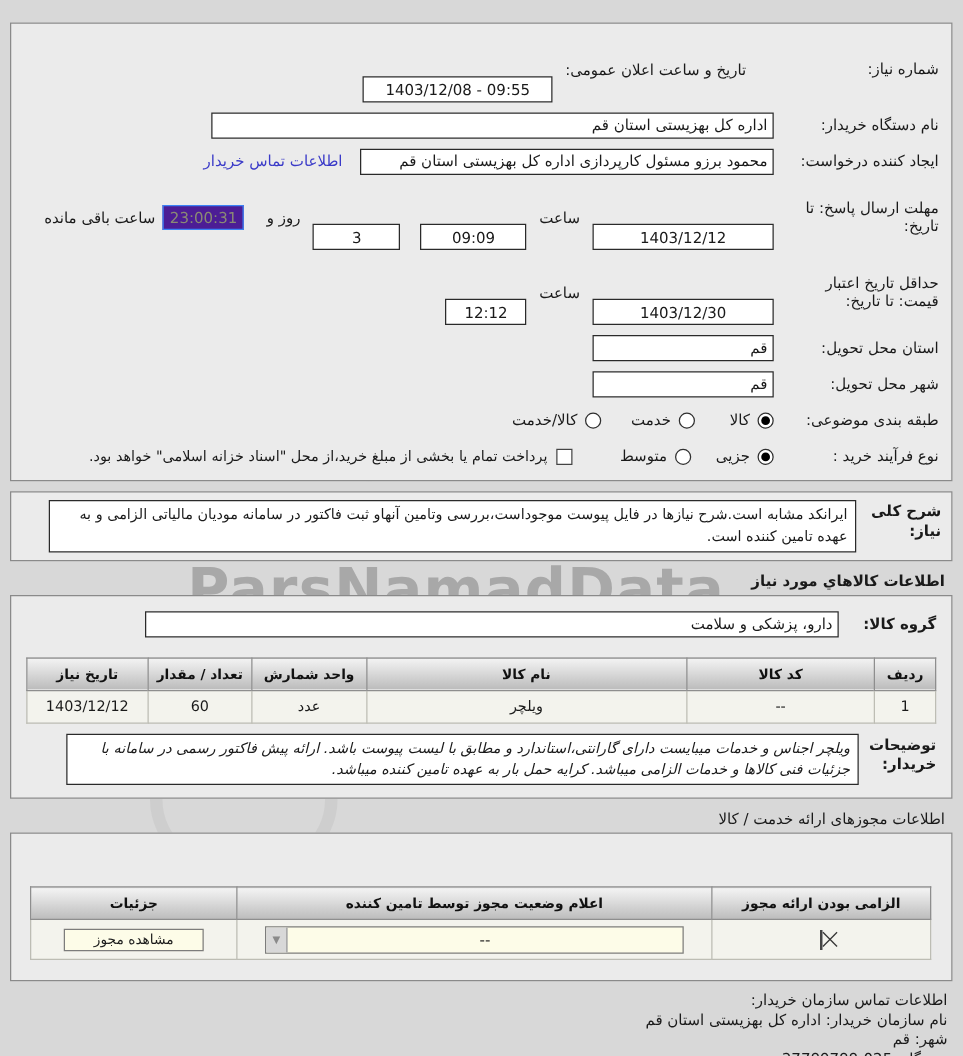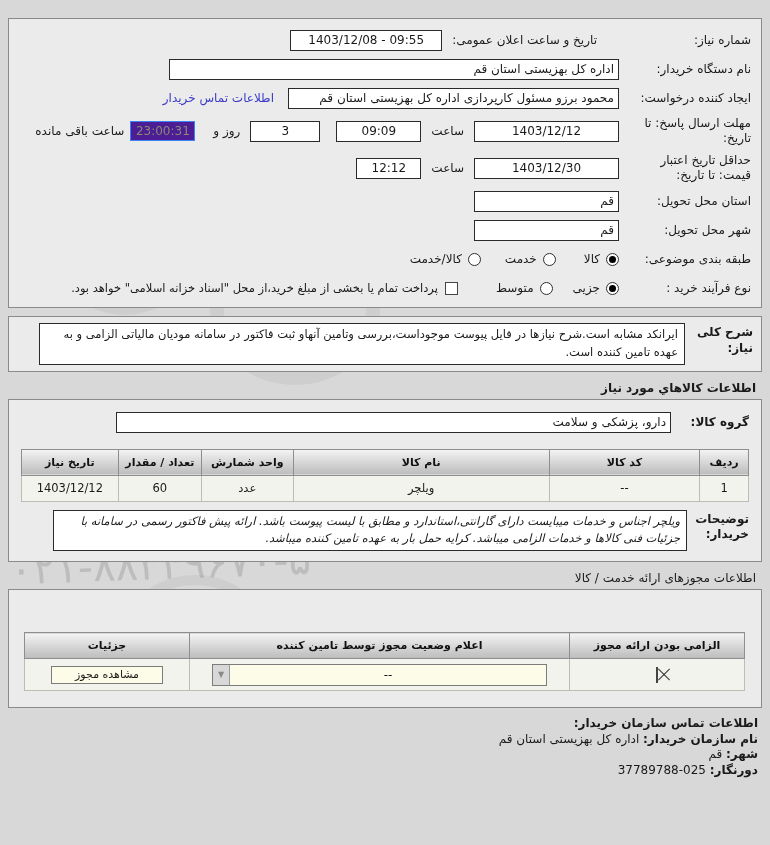--- a/index.html
+++ b/index.html
@@ -46,21 +46,21 @@
   .box-permits { margin-top:4px; padding:42px 16px 16px 16px; }
 
   
   .frow { display:flex; align-items:center; margin-bottom:7px; min-height:22px; }
   .flabel { width:132px; flex:0 0 132px; padding-left:6px; font-size:12px; line-height:1.25; }
   .inp {
     background:#fff; border:1px solid #2a2a2a; height:21px;
     display:flex; align-items:center; padding:0 4px;
     font-size:12px; white-space:nowrap; overflow:hidden;
   }
-  .inp.center { justify-content:center; }
+  .inp.center { justify-content:center;margin-top:32px; }
   .w150{width:150px;} .w152{width:152px;} .w450{width:450px;} .w397{width:331px;}
   .w145{width:145px;} .w85{width:85px;} .w70{width:70px;} .w65{width:65px;} .w555{width:555px;}
   .midlabel { margin:0 10px; white-space:nowrap; }
   .gap16 { width:16px; }
   .countdown {
     background:#4c1d95; border:1px solid #3b82f6; height:20px; width:65px;
     display:flex; align-items:center; justify-content:center;
     color:#8a8a74; font-size:12px; margin:0 8px 0 6px;
   }
   .link { color:#3a3ac8; margin-right:14px; white-space:nowrap; cursor:pointer; }
@@ -121,21 +121,21 @@
   }
   .btn {
     width:112px; height:18px; background:#fdfce8; border:1px solid #7c7c7c;
     display:flex; align-items:center; justify-content:center;
     font-size:11px; margin:0 auto; cursor:pointer;
   }
 
   
   .contact { margin:8px 12px 0 12px; font-size:12px; line-height:15.5px; }
   .contact .line { white-space:nowrap; }
-  .contact .blabel { font-weight:bold; }
+  .contact .blabel { font-weight:normal; }
 </style>
 </head>
 <body>
 
 <div class="wm wm-c1 wm-circle"></div>
 <div class="wm wm-c2 wm-circle"></div>
 <div class="wm wm-c3 wm-circle"></div>
 <div class="wm wm-digits">10101</div>
 <div class="wm wm-brand">ParsNamadData</div>
 <div class="wm wm-callig">مرکز فن آوری اطلاعات پارس نماد داده ها</div>

